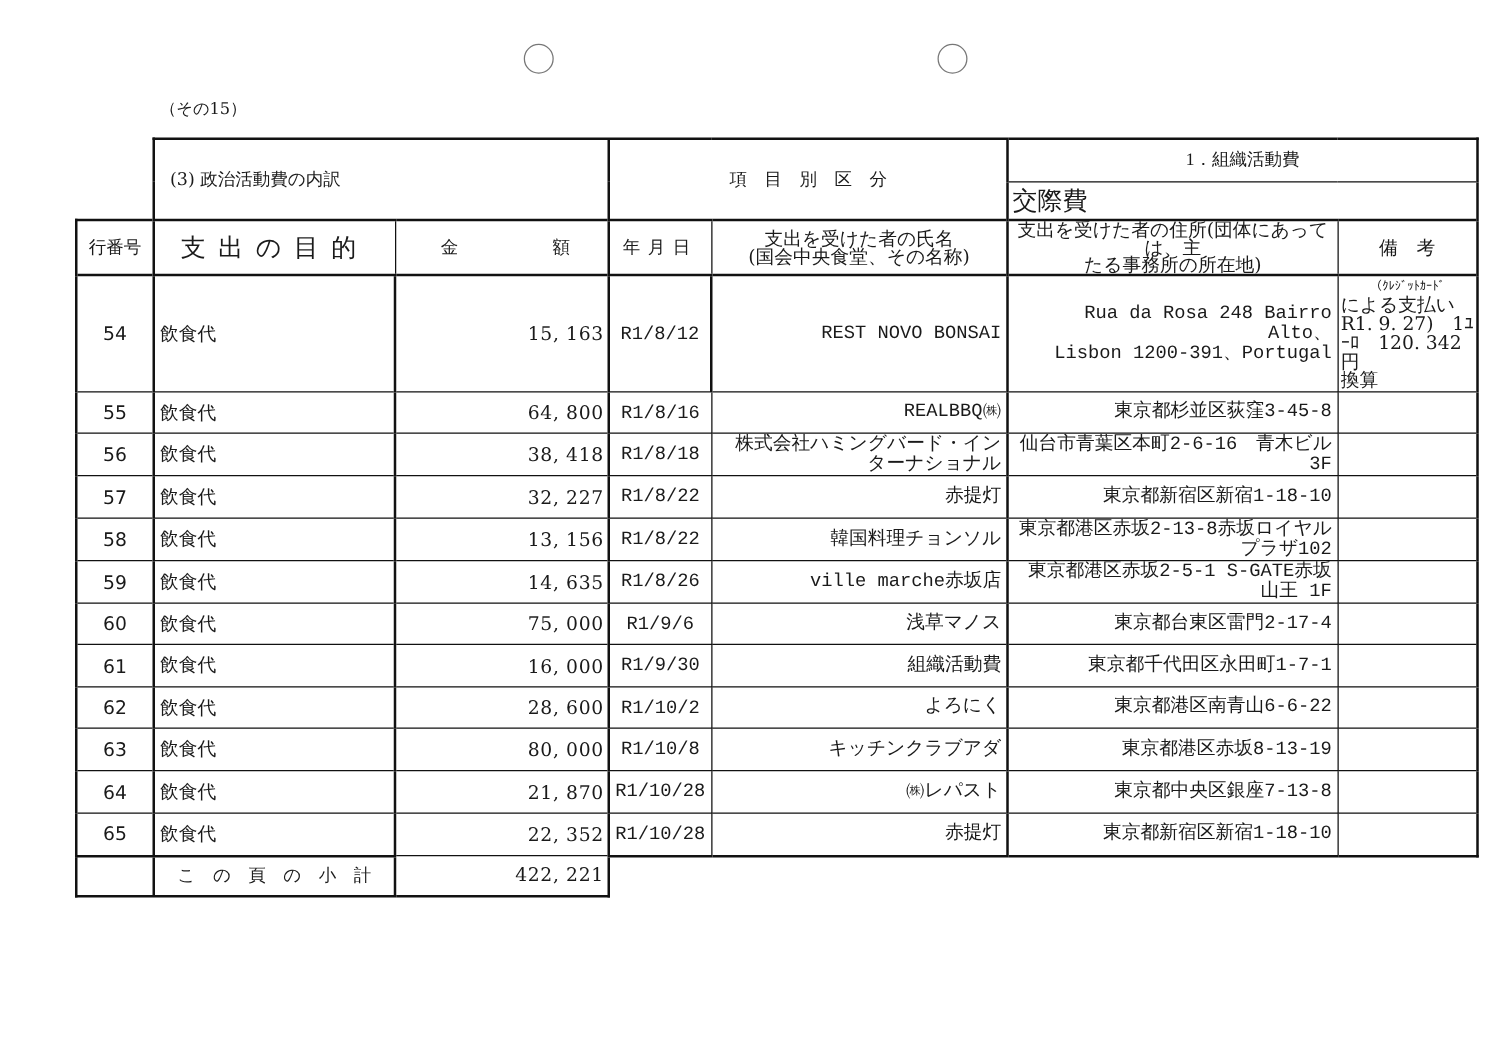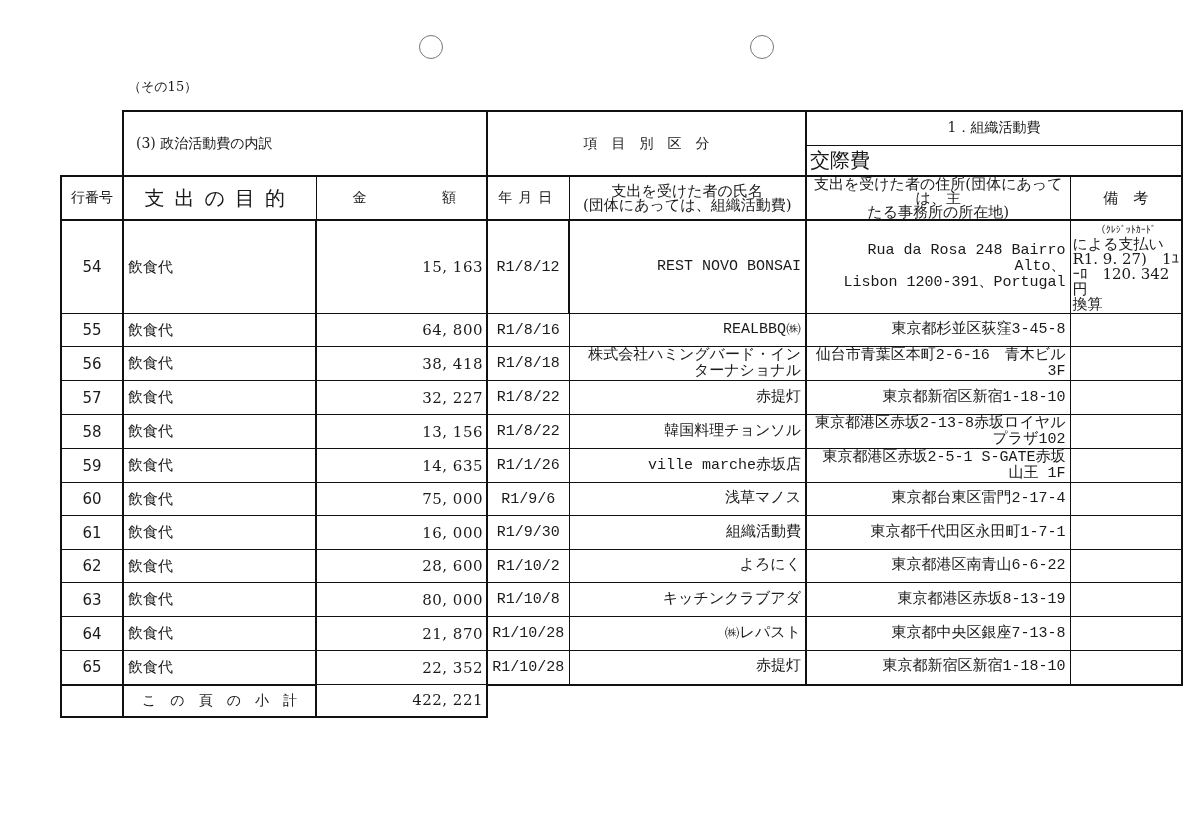--- a/index.html
+++ b/index.html
@@ -7,21 +7,21 @@
          font-family: "DejaVu Serif", "Liberation Serif", serif; color: #1a1a1a; }
   .punch { position: absolute; width: 22px; height: 22px; border: 1px solid #777; border-radius: 50%; background: #fff; }
   .page-label { position: absolute; left: 128px; top: 78px; font-size: 13px; }
   table.form { position: absolute; left: 60px; top: 110px; border-collapse: collapse; table-layout: fixed; }
   table.form td { border: 1.5px solid #111; padding: 0 4px; font-size: 15px; vertical-align: middle; overflow: hidden; }
   .thick-l { border-left: 2.5px solid #111 !important; }
   .thick-r { border-right: 2.5px solid #111 !important; }
   .thick-t { border-top: 2.5px solid #111 !important; }
   .thick-b { border-bottom: 2.5px solid #111 !important; }
   .noborder { border: none !important; }
-  .center { text-align: center; }
+  .center { text-align: center; font-family: Liberation Serif, serif; }
   .amt { font-size: 22px; text-align: right; padding-right: 3px !important; letter-spacing: 0.5px; margin-top: 17px; }
   .rownum { text-align: center; font-size: 12px; font-family: "DejaVu Sans", sans-serif; }
   .mono { font-family: "Liberation Mono", "DejaVu Sans Mono", monospace; font-size: 13.5px; line-height: 16px; text-align: right; }
   .date { text-align: center; font-family: "Liberation Mono", "DejaVu Sans Mono", monospace; font-size: 13px; }
   .hdr-small { font-size: 12.5px; line-height: 14px; text-align: center; }
   .note { font-size: 13px; line-height: 15px; padding: 1px 2px !important; vertical-align: top !important; }
   .note .tiny { font-size: 10px; }
 </style>
 </head>
 <body>
@@ -60,21 +60,21 @@
     <tr style="height:32px">
       <td class="center thick-l thick-t" style="font-size:14px; padding:0;">行番号</td>
       <td class="center thick-l thick-t" style="letter-spacing:10px; font-size:20px;">支出の目的</td>
       <td class="thick-t" style="font-size:14px; padding:0 30px 0 36px;">
         <span>金</span>
         <span style="float:right;">額</span>
       </td>
       <td class="center thick-l thick-t" style="letter-spacing:6px; font-size:14px;">年月日</td>
       <td class="hdr-small thick-t">
         <div>支出を受けた者の氏名</div>
-        <div>(団体にあっては、組織活動費)</div>
+        <div>(国会中央食堂、その名称)</div>
       </td>
       <td class="hdr-small thick-t thick-l">
         <div>支出を受けた者の住所(団体にあっては、主</div>
         <div>たる事務所の所在地)</div>
       </td>
       <td class="center thick-t thick-r" style="font-size:15px;">備　考</td>
     </tr>
 
     <tr style="height:84px">
       <td class="rownum thick-l thick-t">54</td>
@@ -125,21 +125,21 @@
       <td class="amt thick-l thick-r">13, 156</td>
       <td class="date">R1/8/22</td>
       <td class="mono">韓国料理チョンソル</td>
       <td class="mono thick-l">東京都港区赤坂2-13-8赤坂ロイヤルプラザ102</td>
       <td class="thick-r"></td>
     </tr>
     <tr style="height:34px">
       <td class="rownum thick-l">59</td>
       <td class="thick-l">飲食代</td>
       <td class="amt thick-l thick-r">14, 635</td>
-      <td class="date">R1/1/26</td>
+      <td class="date">R1/8/26</td>
       <td class="mono">ville marche赤坂店</td>
       <td class="mono thick-l">東京都港区赤坂2-5-1 S-GATE赤坂山王 1F</td>
       <td class="thick-r"></td>
     </tr>
     <tr style="height:33px">
       <td class="rownum thick-l">60</td>
       <td class="thick-l">飲食代</td>
       <td class="amt thick-l thick-r">75, 000</td>
       <td class="date">R1/9/6</td>
       <td class="mono">浅草マノス</td>

